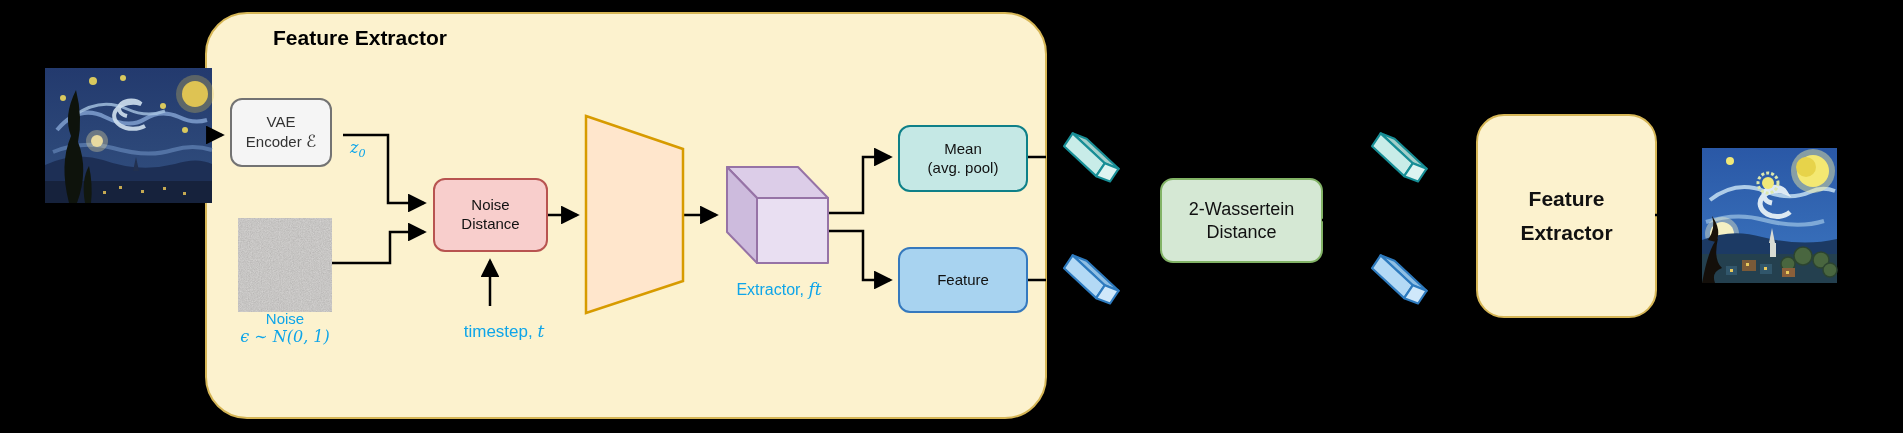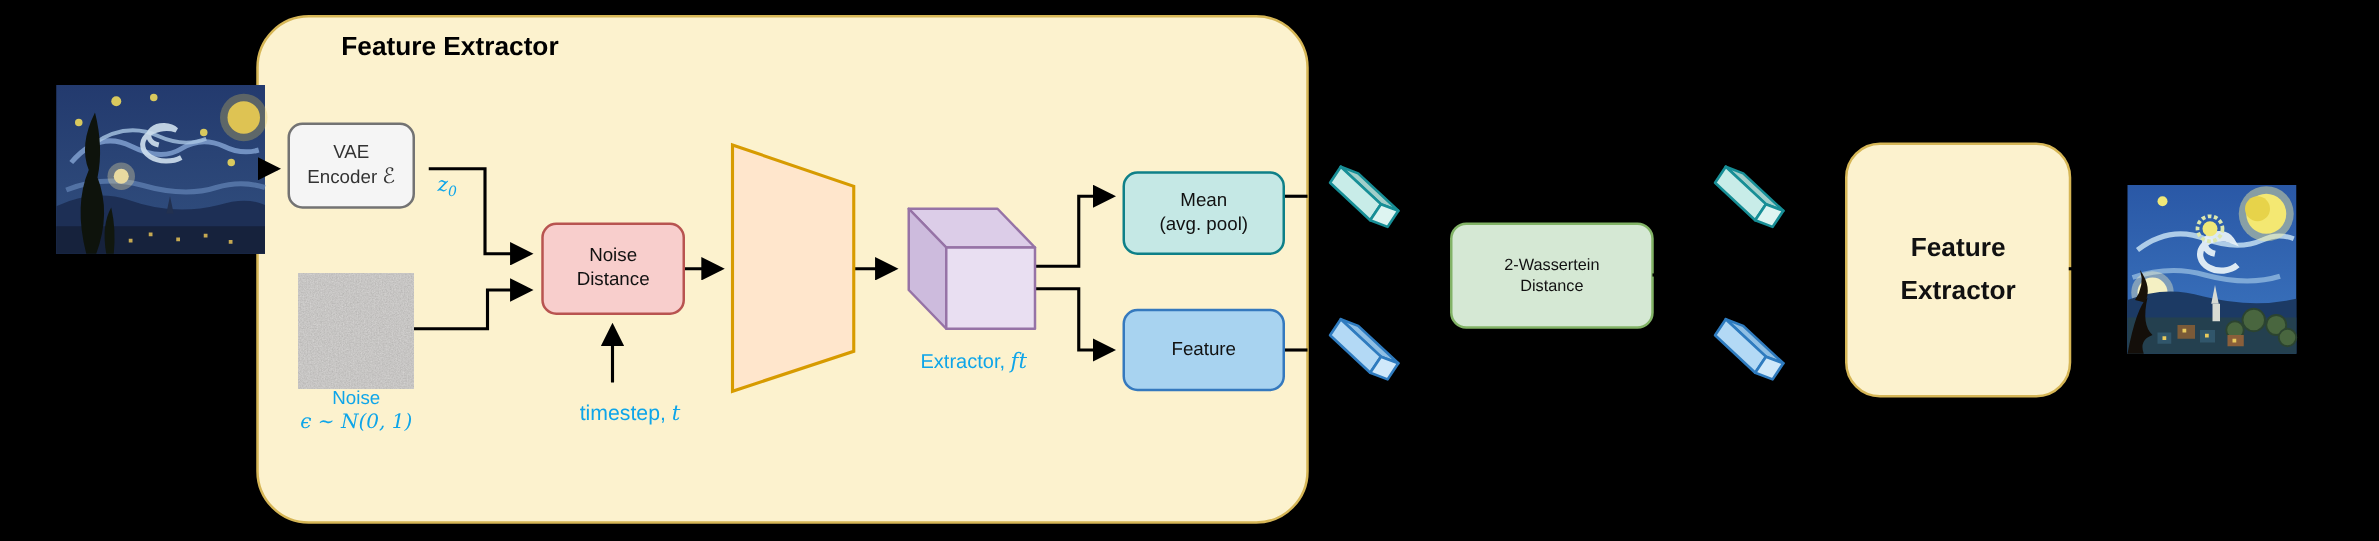--- a/index.html
+++ b/index.html
@@ -13,25 +13,25 @@
 
   .big-extractor{left:205px;top:12px;width:842px;height:407px;background:#FCF2CE;
        border:2.5px solid #D6B656;border-radius:42px;}
   .big-title{position:absolute;left:40px;top:20px;font-size:21px;font-weight:bold;color:#000;}
 
   .vae{left:230px;top:98px;width:102px;height:69px;background:#F5F5F5;
        border:2px solid #737373;border-radius:12px;font-size:15px;color:#333;}
   .scheduler{left:433px;top:178px;width:115px;height:74px;background:#F8CECC;
        border:2px solid #B85450;border-radius:12px;font-size:15px;}
   .mean{left:898px;top:125px;width:130px;height:67px;background:#C5E8E5;
-       border:2px solid #0E8088;border-radius:12px;font-size:15px;margin-top:12px;}
+       border:2px solid #0E8088;border-radius:12px;font-size:15px;}
   .variance{left:898px;top:247px;width:130px;height:66px;background:#A8D3F0;
        border:2px solid #3579BE;border-radius:12px;font-size:15px;}
   .wasserstein{left:1160px;top:178px;width:163px;height:85px;background:#D5E8D4;
-       border:2.5px solid #82B366;border-radius:13px;font-size:13px;}
+       border:2.5px solid #82B366;border-radius:13px;font-size:18px;}
   .right-extractor{left:1476px;top:114px;width:181px;height:204px;background:#FCF2CE;
        border:2.5px solid #D6B656;border-radius:28px;font-size:21px;font-weight:bold;line-height:1.6;}
 
   
   .lbl{position:absolute;text-align:center;color:#0ea5e9;}
   .encoder-label{left:586px;top:196px;width:97px;font-size:15px;line-height:1.3;}
   .noise-caption{left:235px;top:310px;width:100px;font-size:15px;}
   .noise-formula{left:215px;top:327px;width:140px;font-size:16px;}
   .features-label{left:714px;top:279px;width:130px;font-size:16px;}
   .timestep-label{left:434px;top:321px;width:140px;font-size:17px;}

